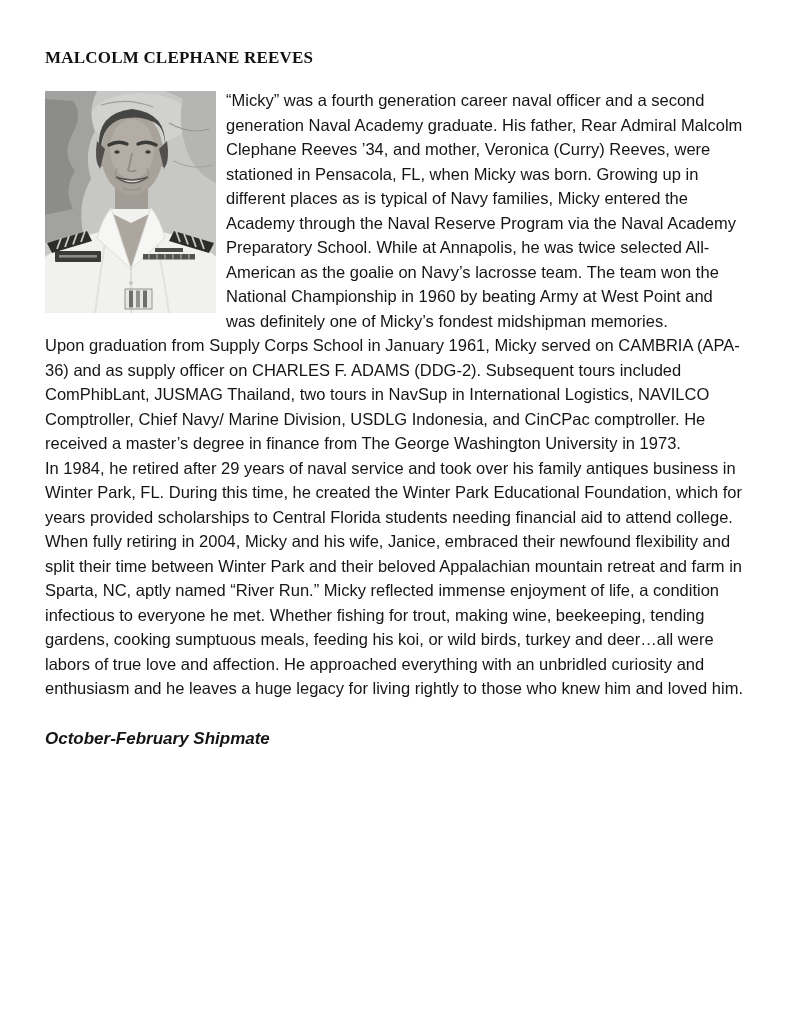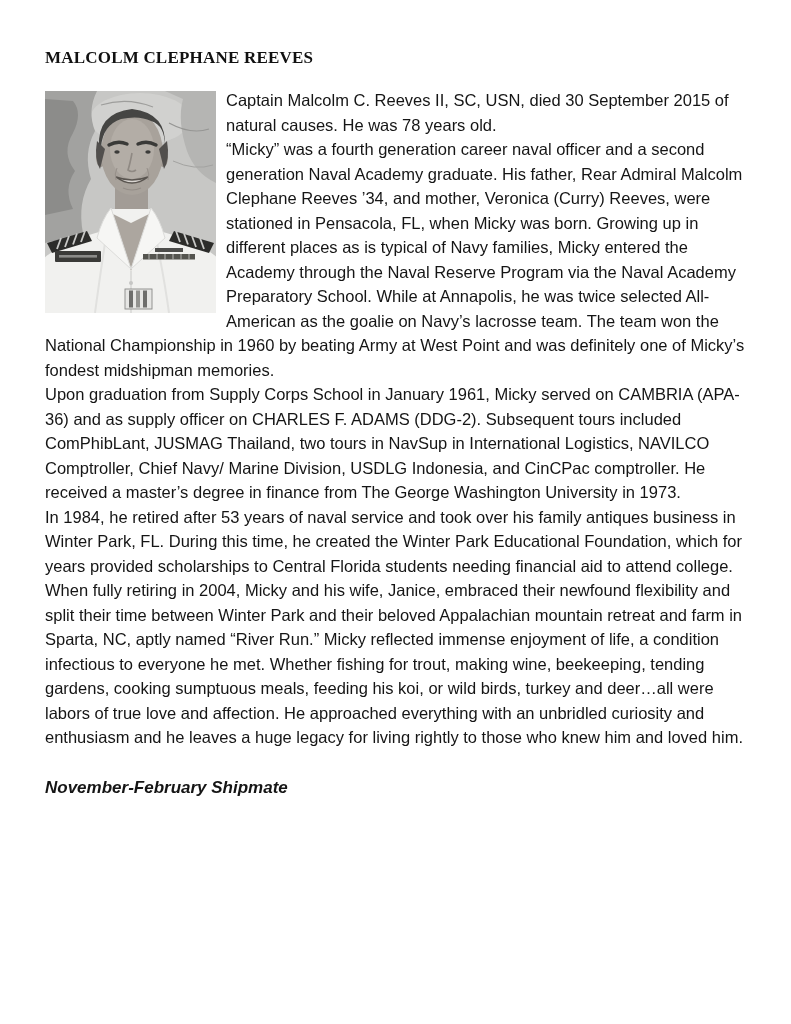--- a/index.html
+++ b/index.html
@@ -144,22 +144,21 @@
           <line x1="144" y1="163" x2="144" y2="168.5"></line>
         </g>
 
         <rect x="80" y="198" width="27" height="20" fill="#e6e6e4" stroke="#8a8a88" stroke-width="0.9"></rect>
         <rect x="84" y="199.5" width="4" height="17" fill="#6e6e6c"></rect>
         <rect x="91" y="199.5" width="4" height="17" fill="#92928f"></rect>
         <rect x="98" y="199.5" width="4" height="17" fill="#6e6e6c"></rect>
       </svg>
     </figure>
 
-    <p>Captain Malcolm C. Reeves II, SC, USN, died 30 September 2015 of natural causes. He was 78 years old.</p>
     <p>“Micky” was a fourth generation career naval officer and a second generation Naval Academy graduate. His father, Rear Admiral Malcolm Clephane Reeves ’34, and mother, Veronica (Curry) Reeves, were stationed in Pensacola, FL, when Micky was born. Growing up in different places as is typical of Navy families, Micky entered the Academy through the Naval Reserve Program via the Naval Academy Preparatory School. While at Annapolis, he was twice selected All-American as the goalie on Navy’s lacrosse team. The team won the National Championship in 1960 by beating Army at West Point and was definitely one of Micky’s fondest midshipman memories.</p>
     <p>Upon graduation from Supply Corps School in January 1961, Micky served on CAMBRIA (APA-36) and as supply officer on CHARLES F. ADAMS (DDG-2). Subsequent tours included ComPhibLant, JUSMAG Thailand, two tours in NavSup in International Logistics, NAVILCO Comptroller, Chief Navy/ Marine Division, USDLG Indonesia, and CinCPac comptroller. He received a master’s degree in finance from The George Washington University in 1973.</p>
-    <p>In 1984, he retired after 53 years of naval service and took over his family antiques business in Winter Park, FL. During this time, he created the Winter Park Educational Foundation, which for years provided scholarships to Central Florida students needing financial aid to attend college.</p>
+    <p>In 1984, he retired after 29 years of naval service and took over his family antiques business in Winter Park, FL. During this time, he created the Winter Park Educational Foundation, which for years provided scholarships to Central Florida students needing financial aid to attend college.</p>
     <p>When fully retiring in 2004, Micky and his wife, Janice, embraced their newfound flexibility and split their time between Winter Park and their beloved Appalachian mountain retreat and farm in Sparta, NC, aptly named “River Run.” Micky reflected immense enjoyment of life, a condition infectious to everyone he met. Whether fishing for trout, making wine, beekeeping, tending gardens, cooking sumptuous meals, feeding his koi, or wild birds, turkey and deer…all were labors of true love and affection. He approached everything with an unbridled curiosity and enthusiasm and he leaves a huge legacy for living rightly to those who knew him and loved him.</p>
   </div>
 
-  <div class="credit">November-February Shipmate</div>
+  <div class="credit">October-February Shipmate</div>
 
 </div>
 
 </body></html>

